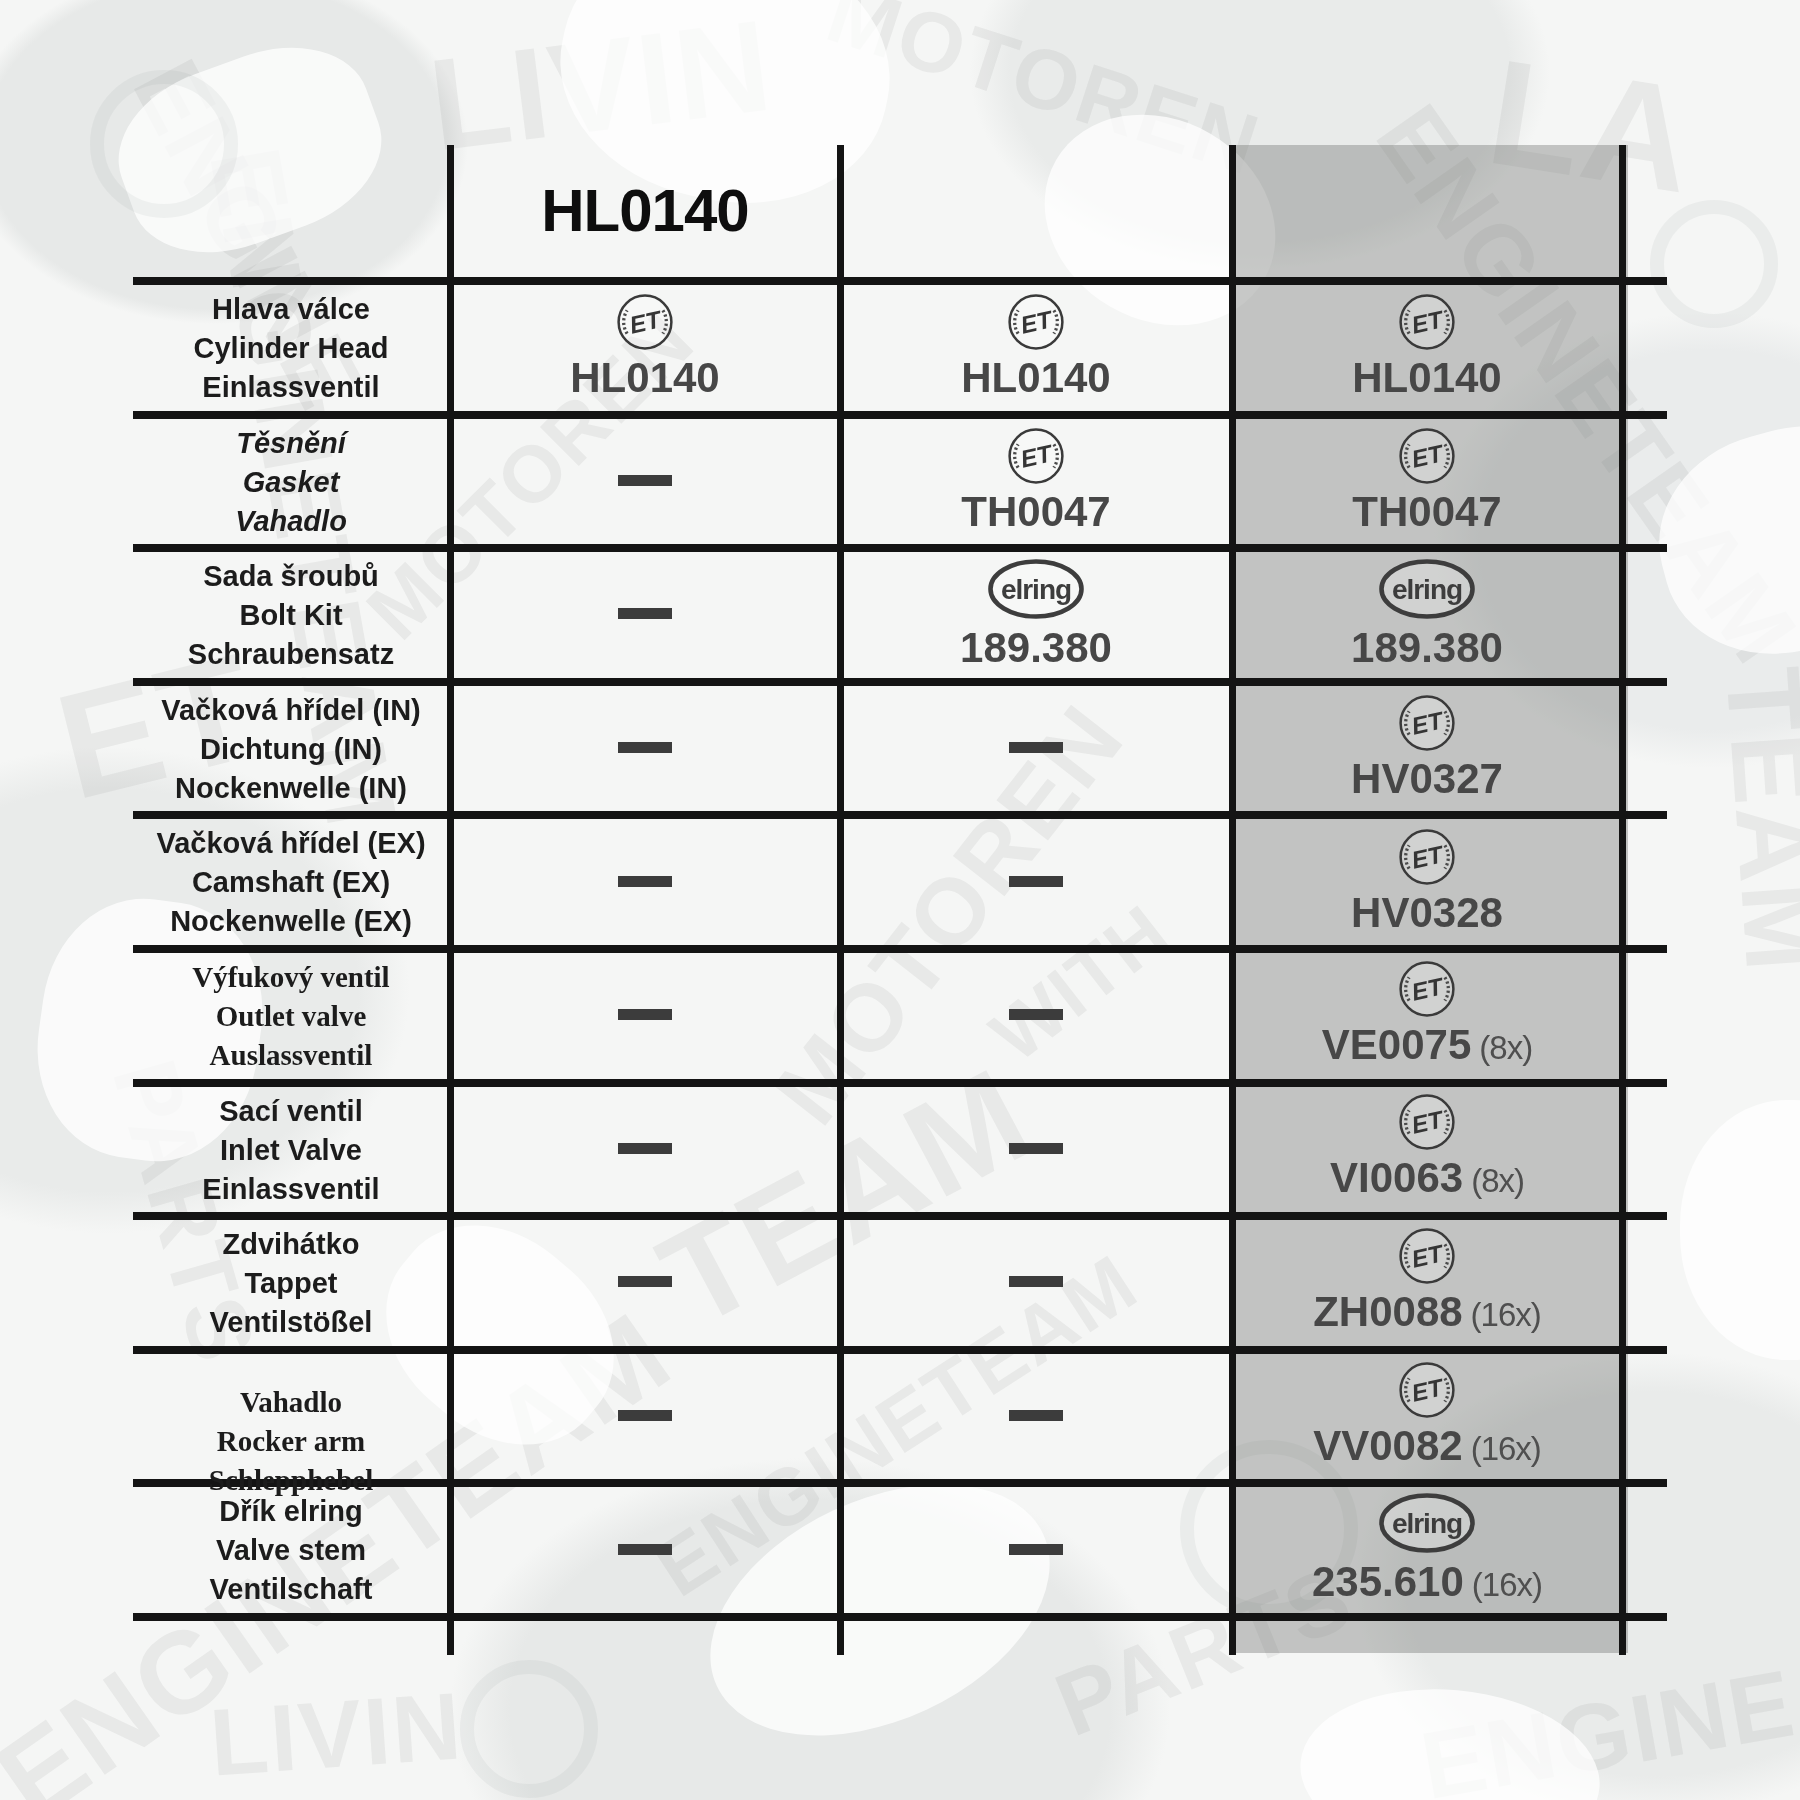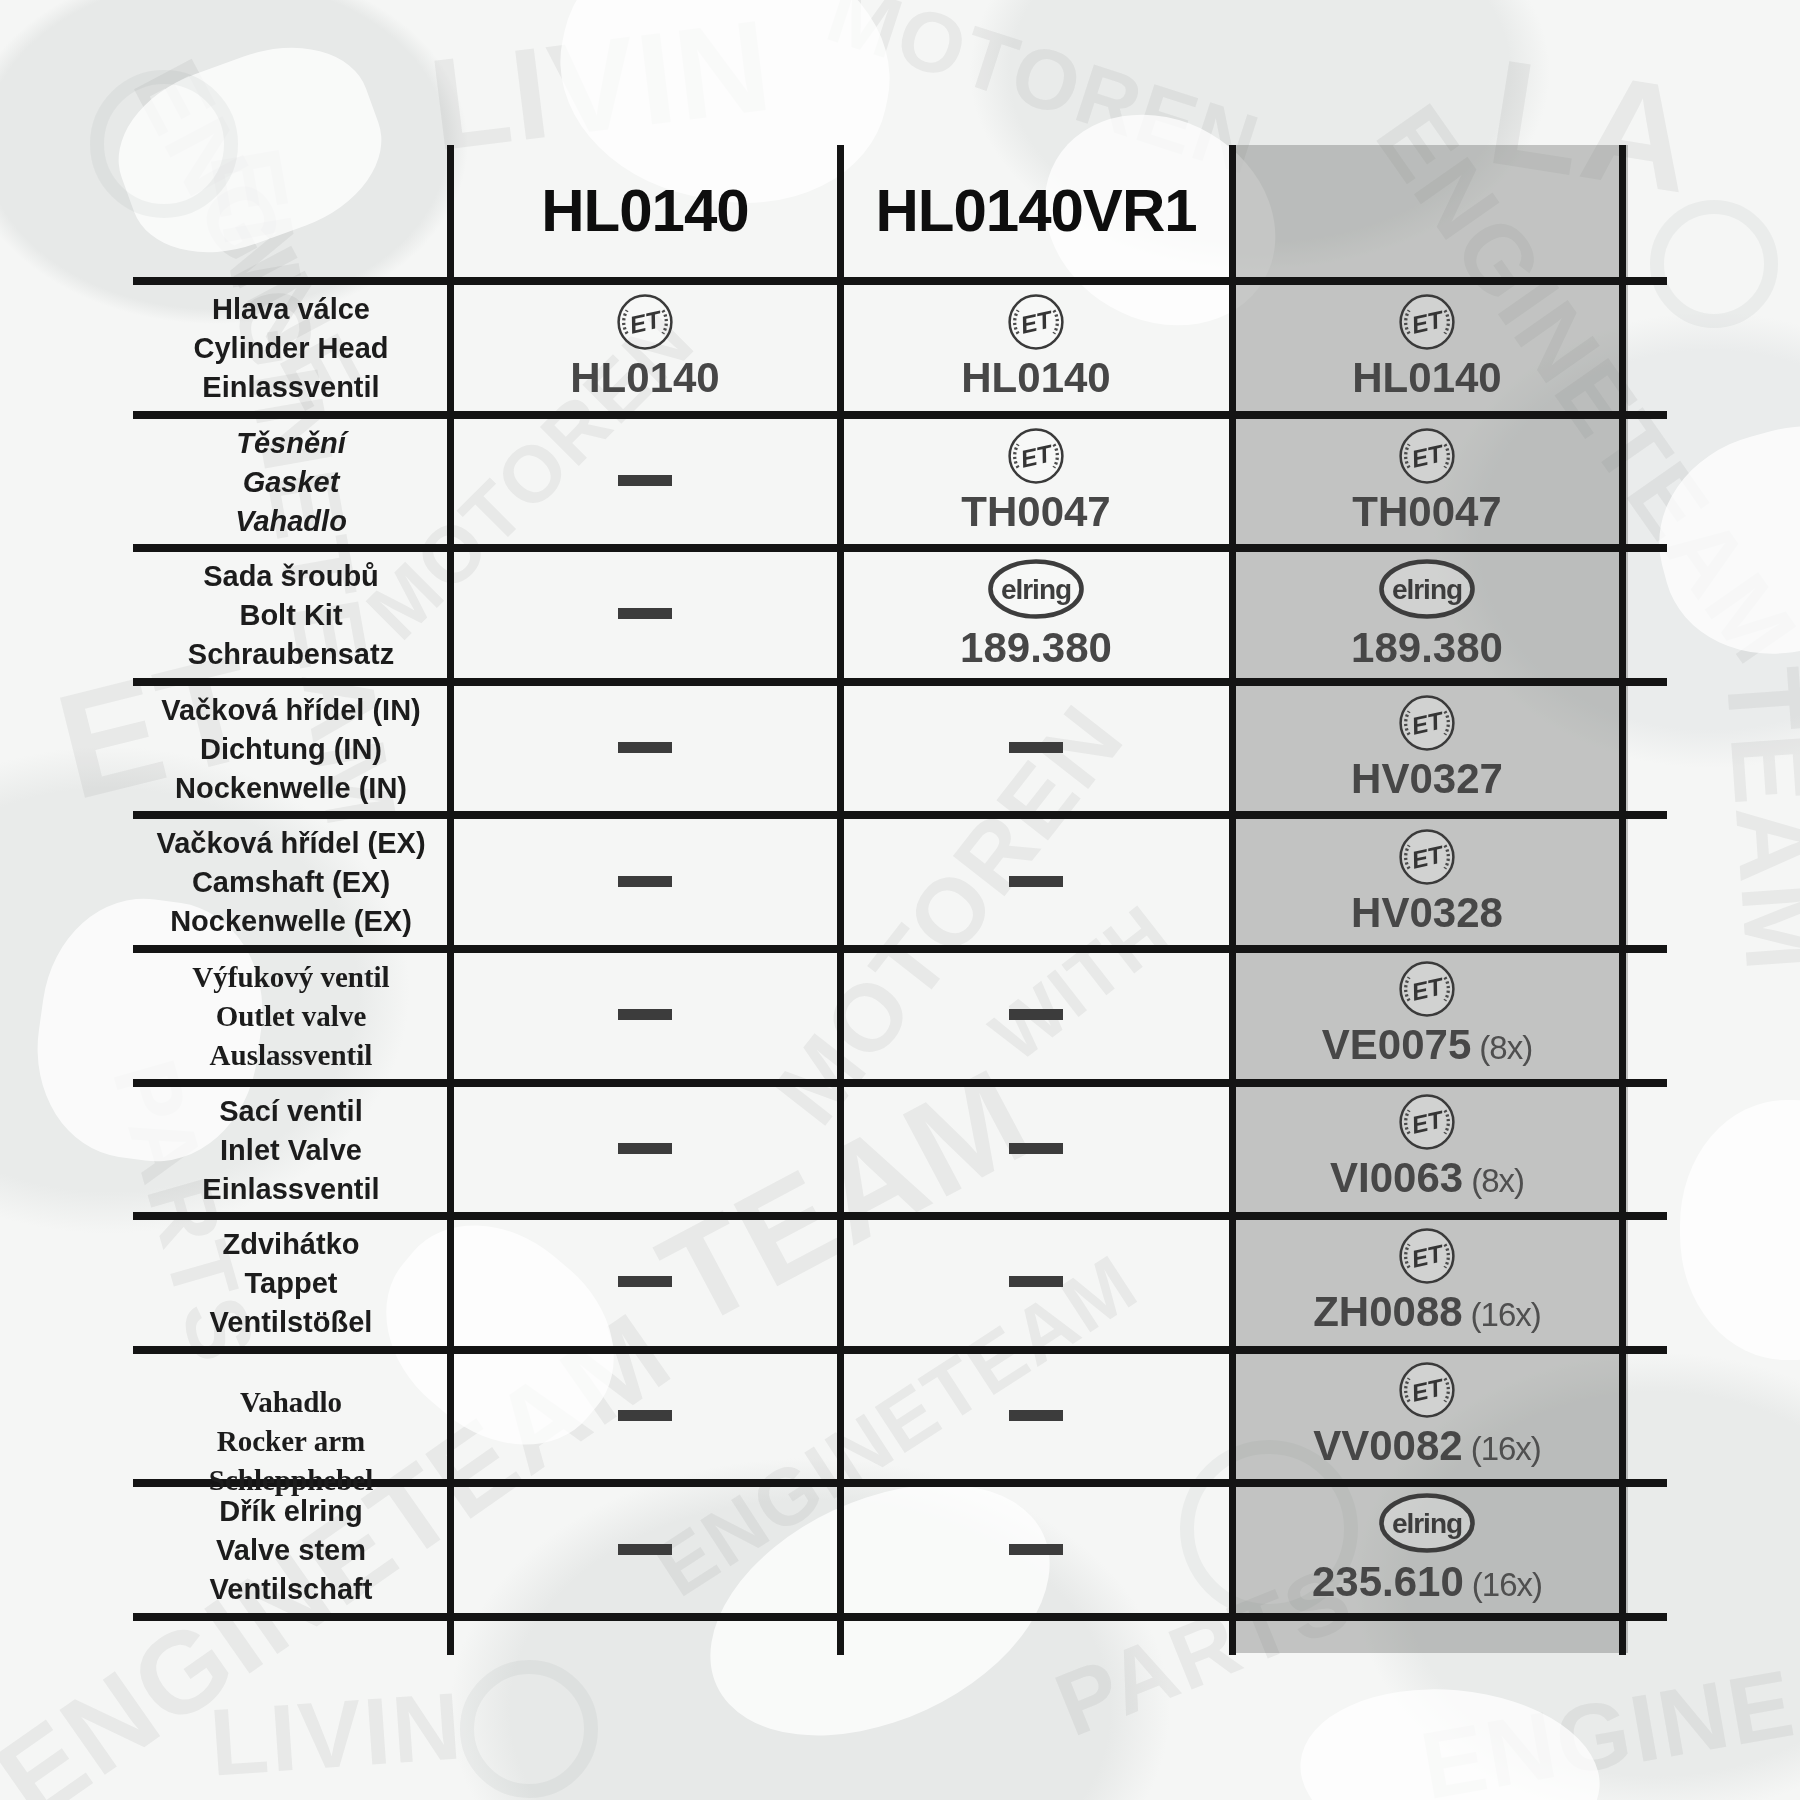--- a/index.html
+++ b/index.html
@@ -97,21 +97,20 @@
       <div class="hline" style="top: 1345.8px;"></div>
       <div class="hline" style="top: 1479.4px;"></div>
       <div class="hline" style="top: 1613px;"></div>
       <div class="vline" style="left: 446.5px;"></div>
       <div class="vline" style="left: 836.5px;"></div>
       <div class="vline" style="left: 1228.5px;"></div>
       <div class="vline" style="left: 1618.5px;"></div>
     </div>
 
   <div class="col-header" style="left:445px;">HL0140</div>
-  <div class="col-header" style="left:836px;">HL0140VR1</div>
 
   <div id="rows-layer">
       <div class="row-label" style="left: 126px; top: 290px;">
         <div class="lbl-line">Hlava válce</div>
         <div class="lbl-line">Cylinder Head</div>
         <div class="lbl-line">Einlassventil</div>
       </div>
       <div class="cell" style="left: 450px; top: 285px; height: 123.6px;">
         <div>
           <svg class="logo-svg" width="58" height="58" viewBox="0 0 60 60">

